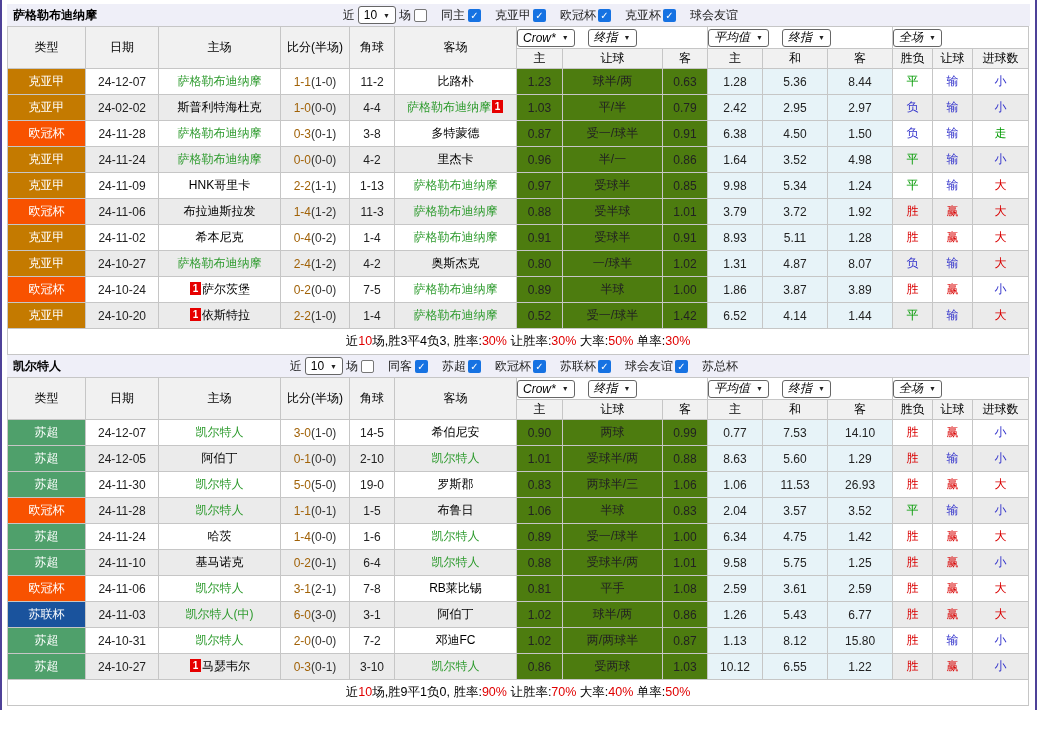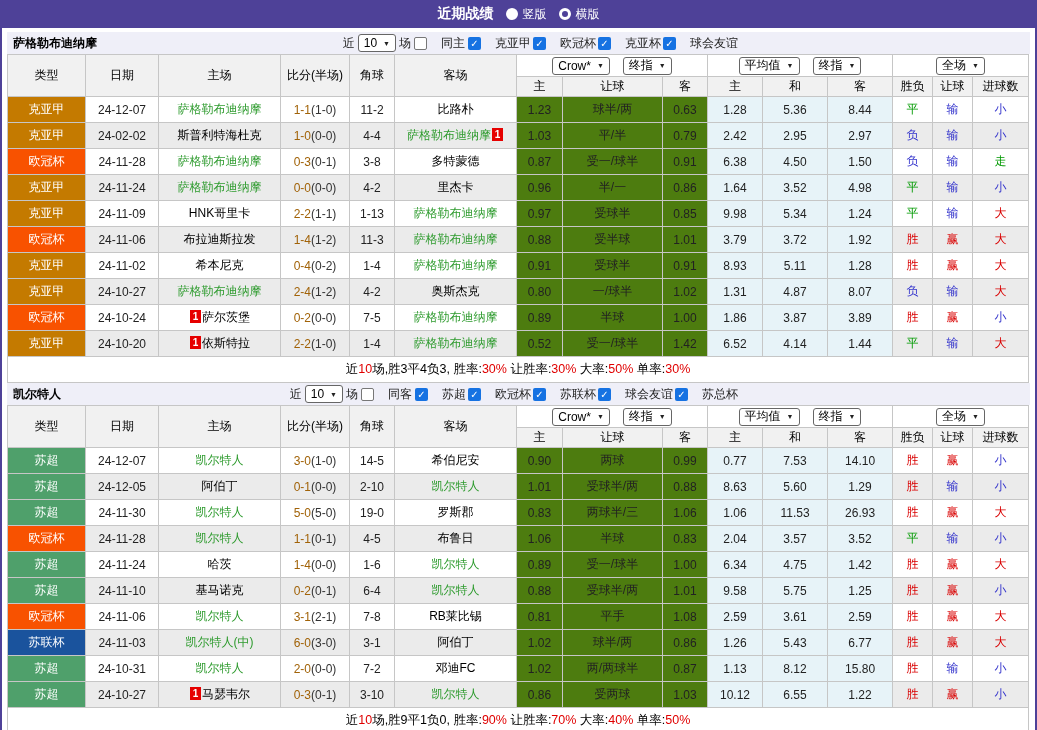--- a/index.html
+++ b/index.html
@@ -54,21 +54,21 @@
   }
   .chk.checked { background: #1672E2; color: #fff; font-size: 10px; font-weight: bold; }
   .chk.un { background: #fff; border: 1px solid #777; }
   
   table { border-collapse: collapse; width: 1021px; table-layout: fixed; font-size: 12px; }
   th, td { border: 1px solid #C6C6C6; text-align: center; padding: 0; overflow: hidden; white-space: nowrap; }
   thead th { background: #F1F1F1; font-weight: normal; color: #000; }
   tr.hdr-top th { height: 22px; }
   tr.hdr-sub th { height: 20px; }
   th.dd { background: #fff; }
-  .dd-wrap { display: flex; justify-content: center; gap: 13px; }
+  .dd-wrap { display: flex; gap: 13px; font-style: italic; }
   tbody td { height: 26px; color: #222; background: #fff; }
   tr.alt td { background: #EBEBEB; }
   tbody td.odds { background: #4d7c0f; }
   tbody td.avg  { background: #E7F3F8; }
   td.type-cell { color: #fff; }
   .tname { color: #000; }
   .tname.green { color: #2E9B2E; }
   .score-cell .ft { color: #a16207; }
   .score-cell .ht { color: #333; }
   .card-badge {
@@ -79,31 +79,20 @@
   td.c-red   { color: #D90000; }
   td.c-blue  { color: #3333CC; }
   td.c-green { color: #009900; }
   tfoot td.summary { height: 26px; font-size: 12.5px; color: #000; background: #fff; }
   .summary .red { color: #E00000; }
 </style>
 </head>
 <body>
 
 <div>
-  <div class="topbar">
-    <span class="topbar-title">近期战绩</span>
-    <span class="radio-item">
-      <span class="radio filled"></span>
-      <span>竖版</span>
-    </span>
-    <span class="radio-item">
-      <span class="radio hollow"></span>
-      <span>横版</span>
-    </span>
-  </div>
   <div class="frame" id="sections-root">
       <div class="section">
     <div class="section-head">
       <span class="team-title">萨格勒布迪纳摩</span>
       <div class="filter">
         <span>近</span>
         <span class="sel">
           <span>10</span>
           <span class="chev">▼</span>
         </span>
@@ -543,21 +532,21 @@
     <td class="avg">26.93</td>
     <td class="c-red">胜</td>
     <td class="c-red">赢</td>
     <td class="c-red">大</td>
   </tr>
             <tr class="alt">
     <td class="type-cell" style="background: rgb(248, 82, 0);">欧冠杯</td>
     <td>24-11-28</td>
     <td><span class="tname green">凯尔特人</span></td>
     <td class="score-cell"><span class="ft">1-1</span><span class="ht">(0-1)</span></td>
-    <td>4-5</td>
+    <td>1-5</td>
     <td><span class="tname">布鲁日</span></td>
     <td class="odds">1.06</td>
     <td class="odds">半球</td>
     <td class="odds">0.83</td>
     <td class="avg">2.04</td>
     <td class="avg">3.57</td>
     <td class="avg">3.52</td>
     <td class="c-green">平</td>
     <td class="c-blue">输</td>
     <td class="c-blue">小</td>

